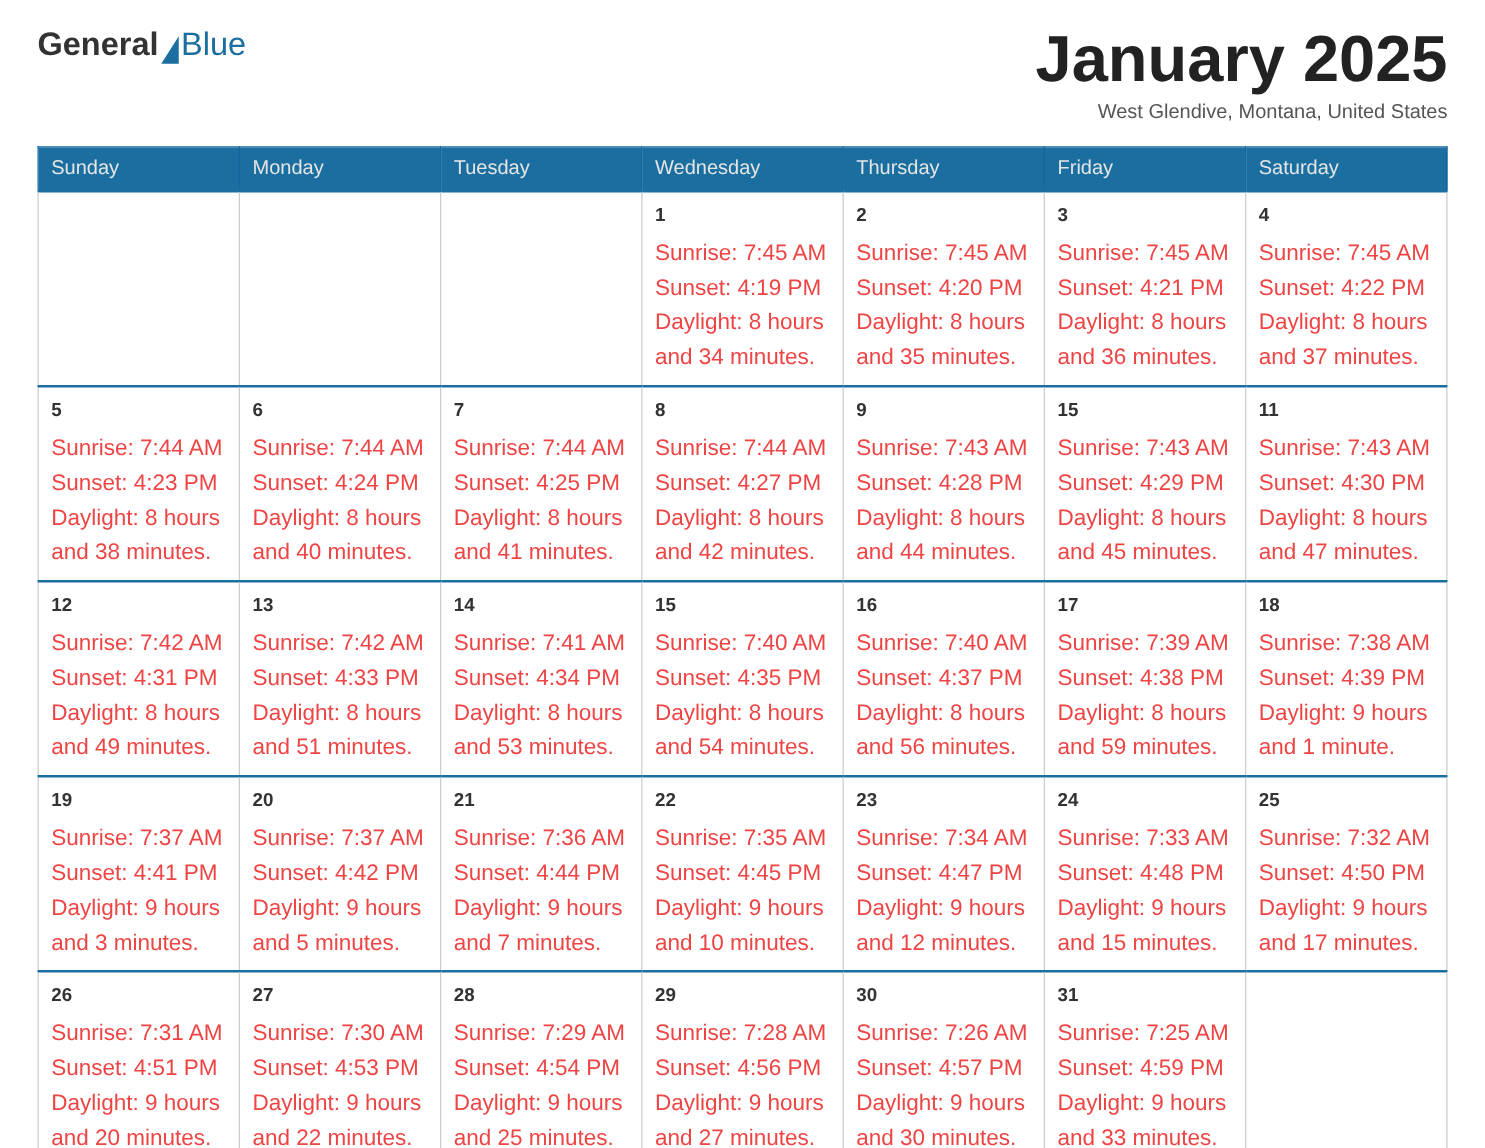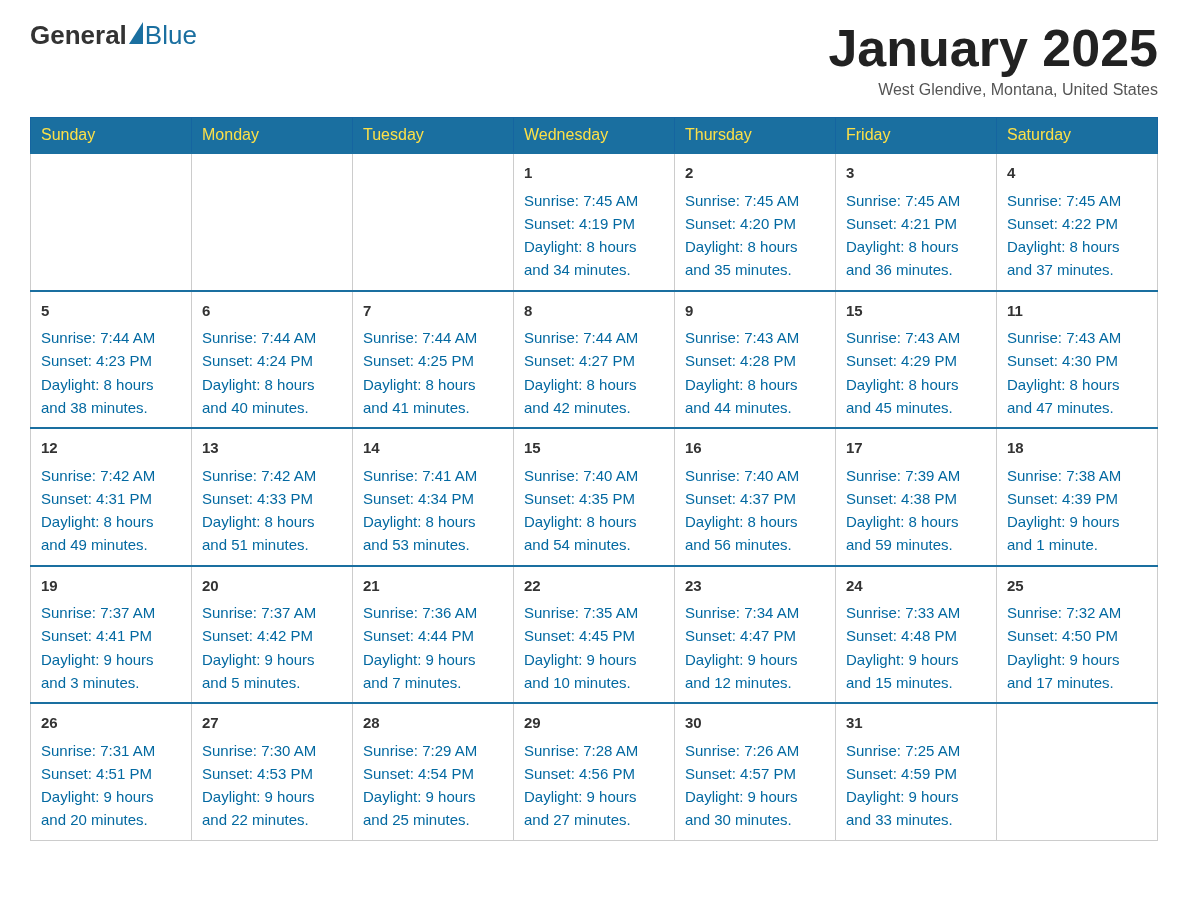--- a/index.html
+++ b/index.html
@@ -16,21 +16,21 @@
       align-items: flex-start;
       margin-bottom: 18px;
     }
     .logo {
       display: flex;
       flex-direction: column;
       align-items: flex-start;
     }
     .logo-top {
       display: flex;
-      align-items: flex-start;
+      align-items: flex-end;
     }
     .logo-text-general {
       font-size: 26px;
       font-weight: bold;
       color: #333;
     }
     .logo-triangle {
       width: 0;
       height: 0;
       border-left: 14px solid transparent;
@@ -59,21 +59,21 @@
       color: #555;
       margin-top: 4px;
     }
     .calendar {
       width: 100%;
       border-collapse: collapse;
       border: 1px solid #aaa;
     }
     .calendar th {
       background-color: #1a6fa0;
-      color: #fde047;
+      color: #e5e5e5;
       font-size: 16px;
       font-weight: normal;
       padding: 8px 10px;
       text-align: left;
       border: 1px solid #1a6fa0;
     }
     .calendar td {
       vertical-align: top;
       padding: 8px 10px;
       border: 1px solid #ccc;
@@ -83,22 +83,22 @@
       color: #333;
       line-height: 1.5;
     }
     .calendar td .day-num {
       font-size: 15px;
       font-weight: bold;
       display: block;
       margin-bottom: 4px;
     }
     .calendar td .day-info {
-      font-size: 15px;
-      color: #0369a1;
+      font-size: 18px;
+      color: #ef4444;
       line-height: 1.55;
     }
     .calendar tr td {
       border-top: 2px solid #1a6fa0;
     }
     .calendar thead tr th {
       border: 1px solid #1565a0;
     }
   </style>
 </head>

